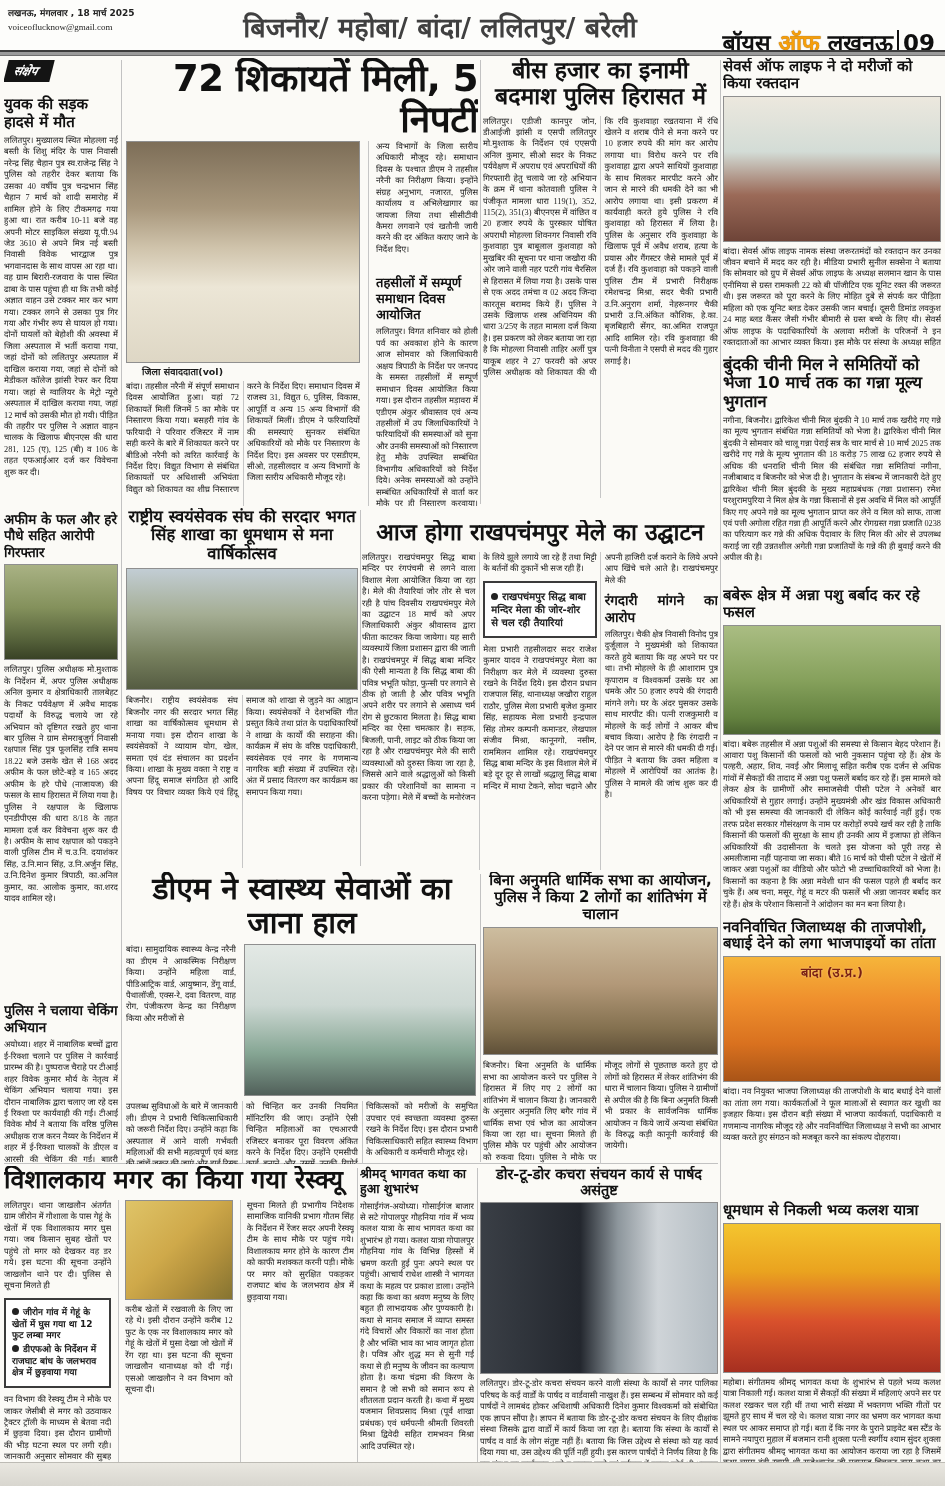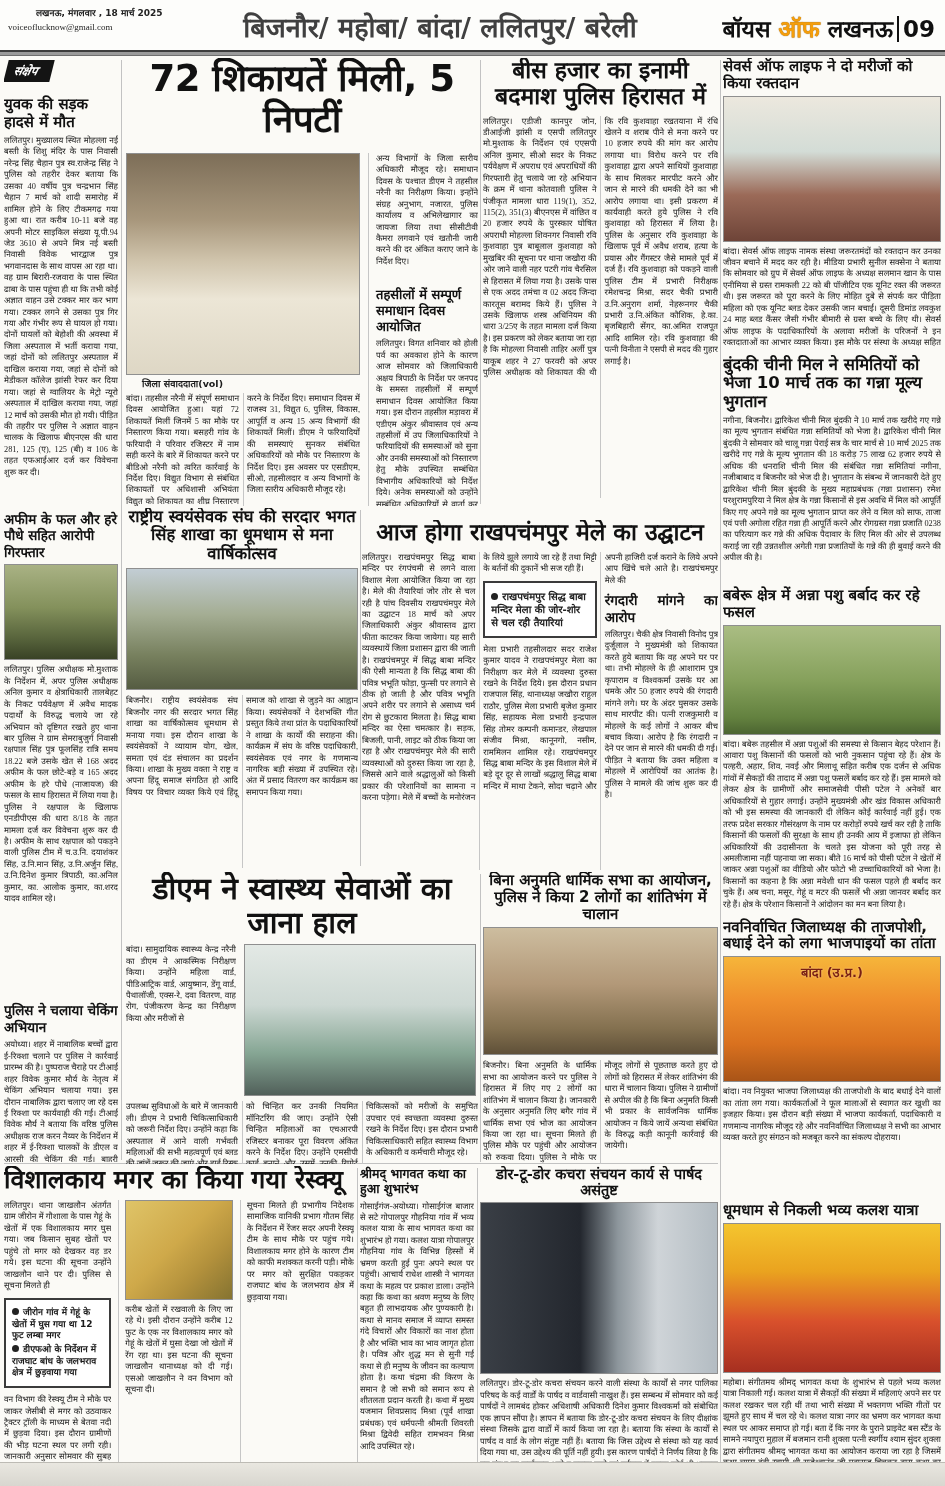--- a/index.html
+++ b/index.html
@@ -17,24 +17,24 @@
   .caption{ font-family:"DejaVu Sans","Liberation Sans",sans-serif; font-weight:bold; font-size:9.5px; padding:2px 16px 3px; }
   .vrule{ position:absolute; width:1px; background:#c2c2c2; }
   .hruleline{ position:absolute; height:1px; background:#c2c2c2; }
   .infobox{ border:2px solid #3b3b3b; background:#fff; padding:5px 6px; margin:6px 0;
     font-family:"DejaVu Sans","Liberation Sans",sans-serif; font-weight:bold; font-size:10px; line-height:1.3; text-align:left; }
   .infobox .bullet{ display:inline-block; width:7px; height:7px; background:#222; border-radius:50%; margin-right:4px; }
   .infobox div{ margin:2px 0; }
   
   .page-header{ position:absolute; top:0; left:0; width:945px; height:50px; background:#fdfdfb; }
   .dateline{ position:absolute; left:8px; top:7px; font-size:9px; line-height:1.5; color:#222; }
-  .dateline .d1{ font-weight:bold; font-family:"DejaVu Sans","Liberation Sans",sans-serif;margin-left:28px; }
+  .dateline .d1{ font-weight:bold; font-family:"DejaVu Sans","Liberation Sans",sans-serif; }
   .editions{ position:absolute; left:240px; top:8px; width:400px; text-align:center;
     font-size:27px; font-weight:bold; font-family:"DejaVu Sans","Liberation Sans",sans-serif; color:#404040; }
-  .masthead{ position:absolute; right:10px; top:12px; font-size:23px; font-weight:bold;
+  .masthead{ position:absolute; right:10px; top:26px; font-size:23px; font-weight:bold;
     font-family:"DejaVu Sans","Liberation Sans",sans-serif; color:#101010; }
   .masthead .orange{ color:#f59e0b; text-shadow:0 0 1px #7a4a00; }
   .masthead .pageno{ border-left:2px solid #111; padding-left:4px; margin-left:4px; }
   .header-rule{ position:absolute; top:50px; left:0; width:945px; height:6px;
     background:#9a9a9a; border-top:2px solid #3d3d3d; border-bottom:1px solid #6f6f6f; }
   
   .brief{ position:absolute; left:4px; top:60px; width:114px; height:1102px; overflow:hidden; }
   .brief-label{ display:inline-block; background:#141414; color:#fff; font-style:italic;
     font-family:"DejaVu Sans","Liberation Sans",sans-serif; font-weight:bold; font-size:12px;
     padding:2px 14px 3px 8px; transform:skewX(-14deg); margin:0 0 6px 2px; }
@@ -50,21 +50,21 @@
   .ph-crowd{ background:linear-gradient(180deg,#cdbd9f 0%,#b29878 45%,#83704f 80%,#5f5038 100%); }
   .ph-cattle{ background:linear-gradient(180deg,#aabd83 0%,#86a15c 50%,#63813f 85%,#4c6531 100%); }
   .ph-bjp{ background:linear-gradient(180deg,#f6b53a 0%,#ef8f2d 35%,#d9711f 70%,#a95417 100%); }
   .ph-kalash{ background:linear-gradient(180deg,#f4c52f 0%,#eaa31f 32%,#d8502c 66%,#a62f20 100%); }
   .ph-board{ background:linear-gradient(90deg,#3a3f46 0%,#23272e 42%,#8d969c 58%,#cfd4d8 75%,#b3bcc2 100%); }
   .ph-overlay-band{ position:absolute; top:6px; left:0; width:100%; text-align:center;
     font-family:"DejaVu Sans","Liberation Sans",sans-serif; font-weight:bold; font-size:13px; color:#7a1f12;
     text-shadow:0 0 2px #ffd98a; }
   
   .lead{ position:absolute; left:126px; top:58px; width:352px; height:448px; overflow:hidden; }
-  .lead-hl{ font-size:37px; text-align:center; letter-spacing:-0.5px; margin-bottom:12px; }
+  .lead-hl{ font-size:37px; text-align:right; letter-spacing:-0.5px; margin-bottom:0; }
   .lead-flex{ display:flex; gap:8px; }
   .lead-left{ width:234px; flex:none; }
   .lead-right{ width:110px; flex:1; border-left:1px solid #c6c6c6; padding-left:7px; }
   .subhead{ font-family:"DejaVu Sans","Liberation Sans",sans-serif; font-weight:bold; line-height:1.22; margin:6px 0 4px; }
   .badmash{ position:absolute; left:483px; top:58px; width:235px; height:448px; overflow:hidden; }
   .badmash-hl{ font-size:23px; text-align:center; margin-bottom:6px; }
   .rss{ position:absolute; left:126px; top:508px; width:232px; height:360px; overflow:hidden; }
   .rss-hl{ font-size:16.5px; text-align:center; margin-bottom:5px; }
   .mela{ position:absolute; left:362px; top:520px; width:356px; height:360px; overflow:hidden; }
   .mela-hl{ font-size:23px; text-align:center; margin-bottom:6px; }

